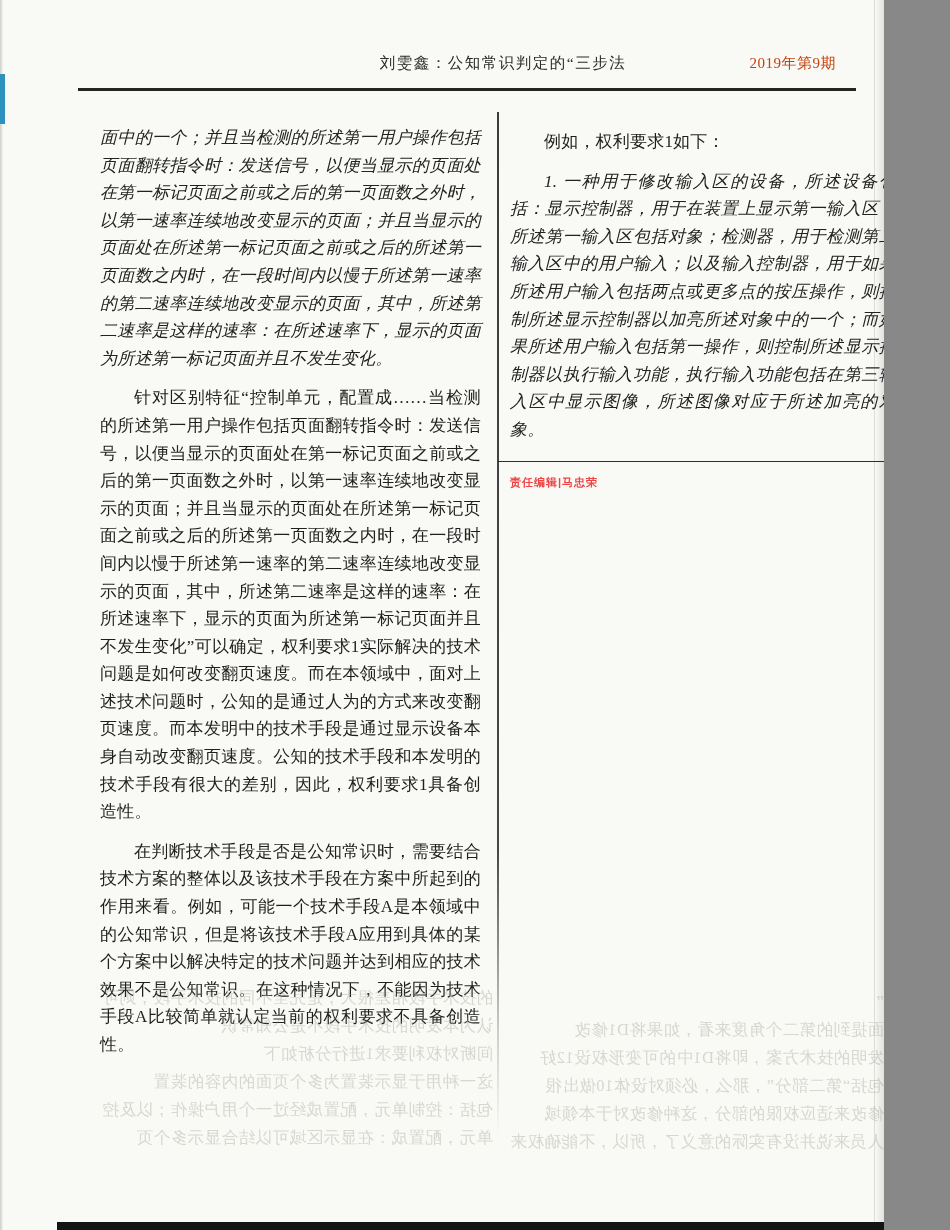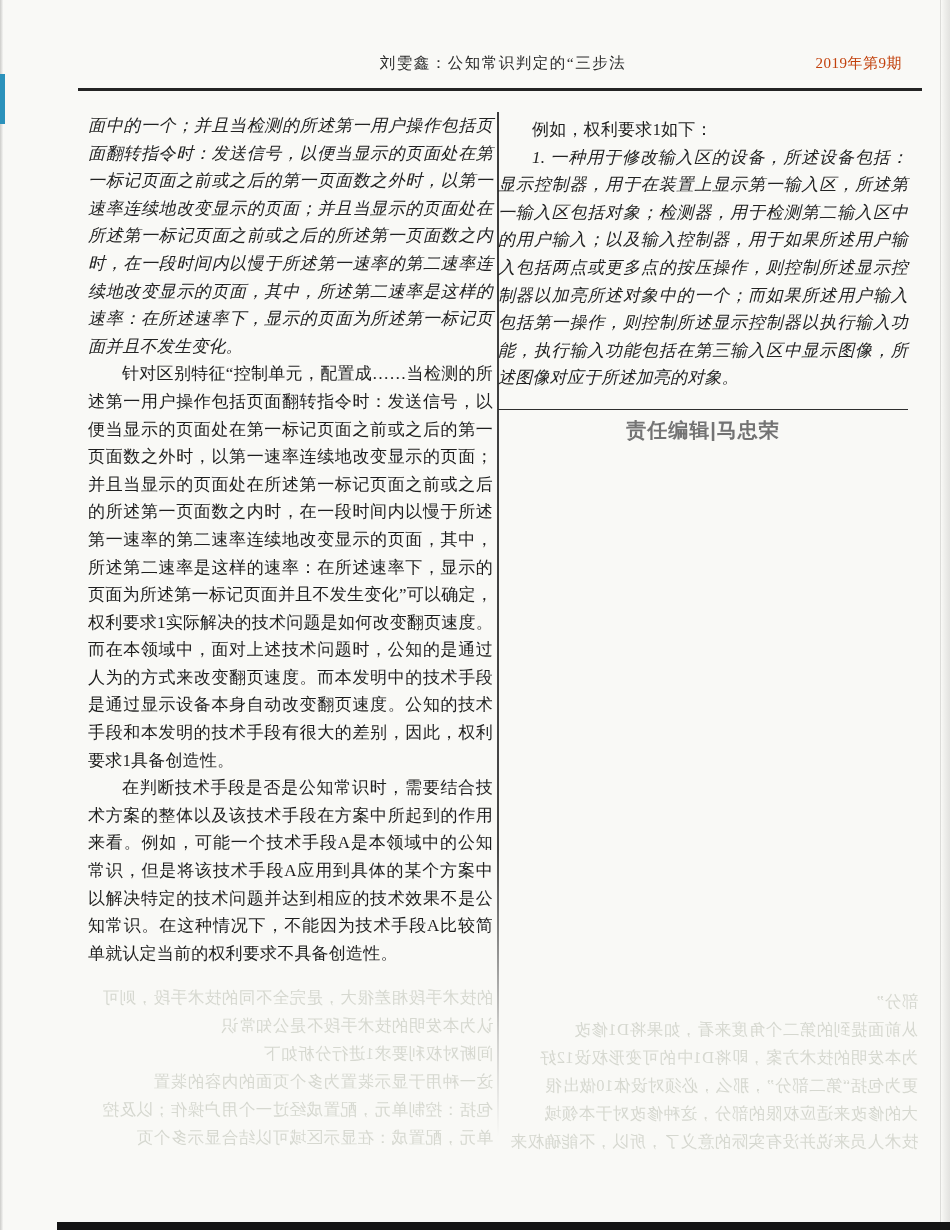--- a/index.html
+++ b/index.html
@@ -1,22 +1,23 @@
 <!DOCTYPE html>
 <html><head>
 <meta charset="utf-8">
 <style>
   html,body{margin:0;padding:0;background:#888;}
   .page{
     position:relative;
-    width:950px;height:1230px;
+    width:856px;height:1230px;
     background:#f9f9f6;
     overflow:hidden;
     font-family:"Liberation Serif","DejaVu Serif",serif;
     color:#1f1f1f;
+    padding-left:28px;
   }
   
   .edge-left{position:absolute;left:0;top:0;bottom:0;width:3px;
     background:linear-gradient(to right, rgba(0,0,0,0.18), rgba(0,0,0,0.02));}
   .edge-right{position:absolute;right:0;top:0;bottom:0;width:9px;
     background:linear-gradient(to left,#e2e2df,#efefec 60%, rgba(0,0,0,0));
     border-left:1px solid #dcdcd9;}
   .bottom-bar{position:absolute;left:57px;right:0;bottom:0;height:8px;background:#141414;}
   .blue-tab{position:absolute;left:0;top:74px;width:5px;height:50px;background:#2c92bb;}
 
@@ -33,34 +34,34 @@
 
   
   .divider{position:absolute;left:497px;top:112px;height:1025px;width:1.5px;
     background:linear-gradient(to bottom,#3c3c3c 0%,#474747 72%,rgba(110,110,110,0.3) 90%,rgba(0,0,0,0));}
 
   
   .col{position:absolute;font-size:17px;line-height:27.6px;text-align:justify;
     letter-spacing:0.2px;color:#1e1e1e;}
   .col-left{left:88px;top:112px;width:405px;}
   .col-right{left:498px;top:116px;width:410px;}
-  .col p{margin:0;}
+  .col p{margin:12px;}
   .indent{text-indent:2em;}
   .kaiti{font-style:italic;color:#222;}
   .section-heading{
     font-family:"Liberation Sans","DejaVu Sans",sans-serif;
     font-weight:bold;font-size:17px;margin:11px 0 7px 0 !important;
     letter-spacing:1px;text-align:left;
   }
   .endmark{font-style:normal;font-size:16px;margin-left:4px;color:#333;}
   .editor-rule{margin-top:17px;border-top:1.5px solid #2e2e2e;height:0;}
   .editor-line{
-    margin-top:7px !important;text-align:center;font-weight:bold;
+    margin-top:7px !important;text-align:left;font-weight:bold;
     font-family:"Liberation Sans","DejaVu Sans",sans-serif;
-    font-size:20px;letter-spacing:1px;color:#737373;
+    font-size:11px;letter-spacing:1px;color:#ef4444;
   }
 
   
   .ghost-block{position:absolute;font-size:16.5px;line-height:28px;
     text-align:justify;letter-spacing:0.5px;}
   .ghost-left{left:88px;top:984px;width:405px;}
   .ghost-right{left:508px;top:988px;width:410px;}
   .ghost-line{transform:scaleX(-1);color:rgba(148,152,134,0.34);
     filter:blur(0.4px);white-space:nowrap;overflow:hidden;}
 

